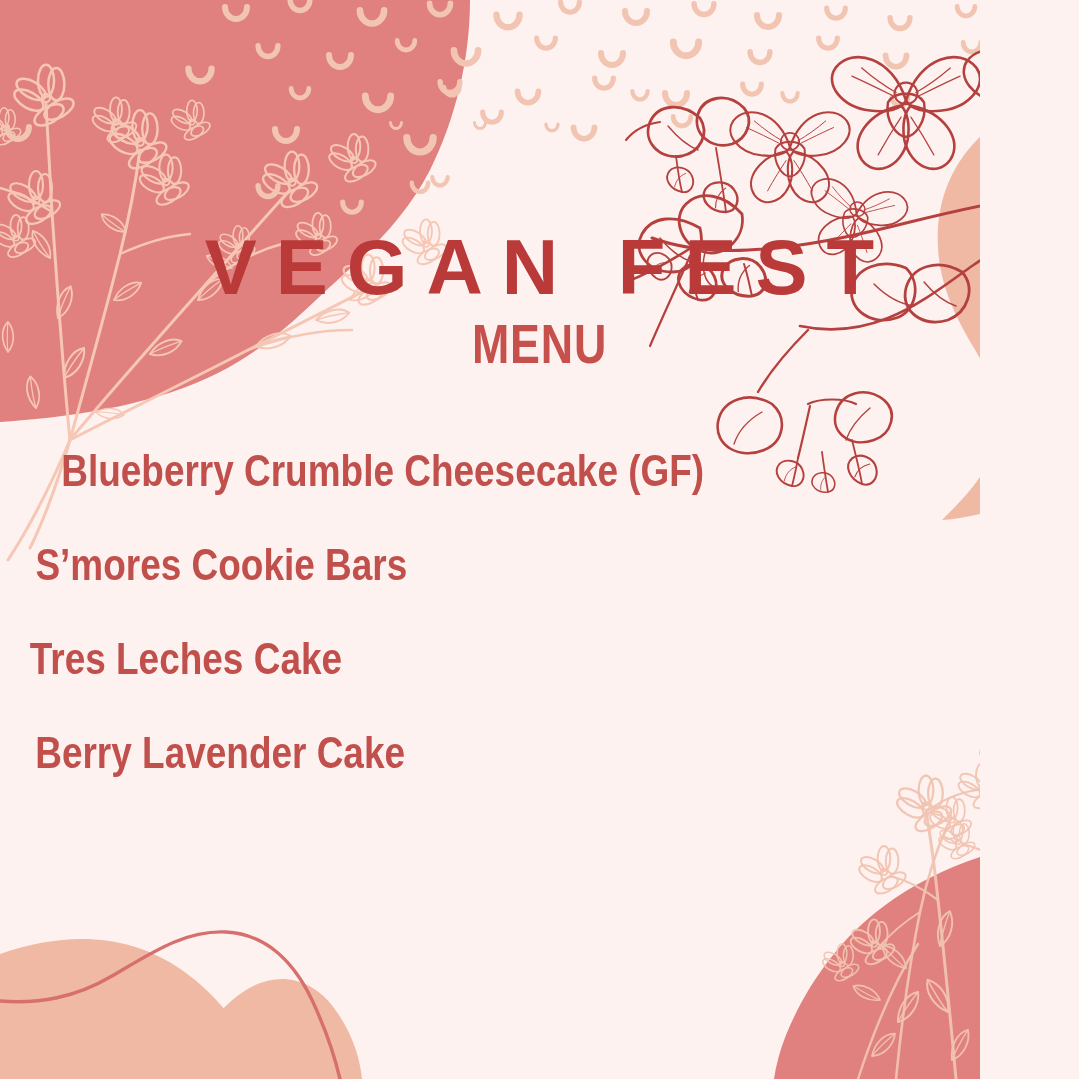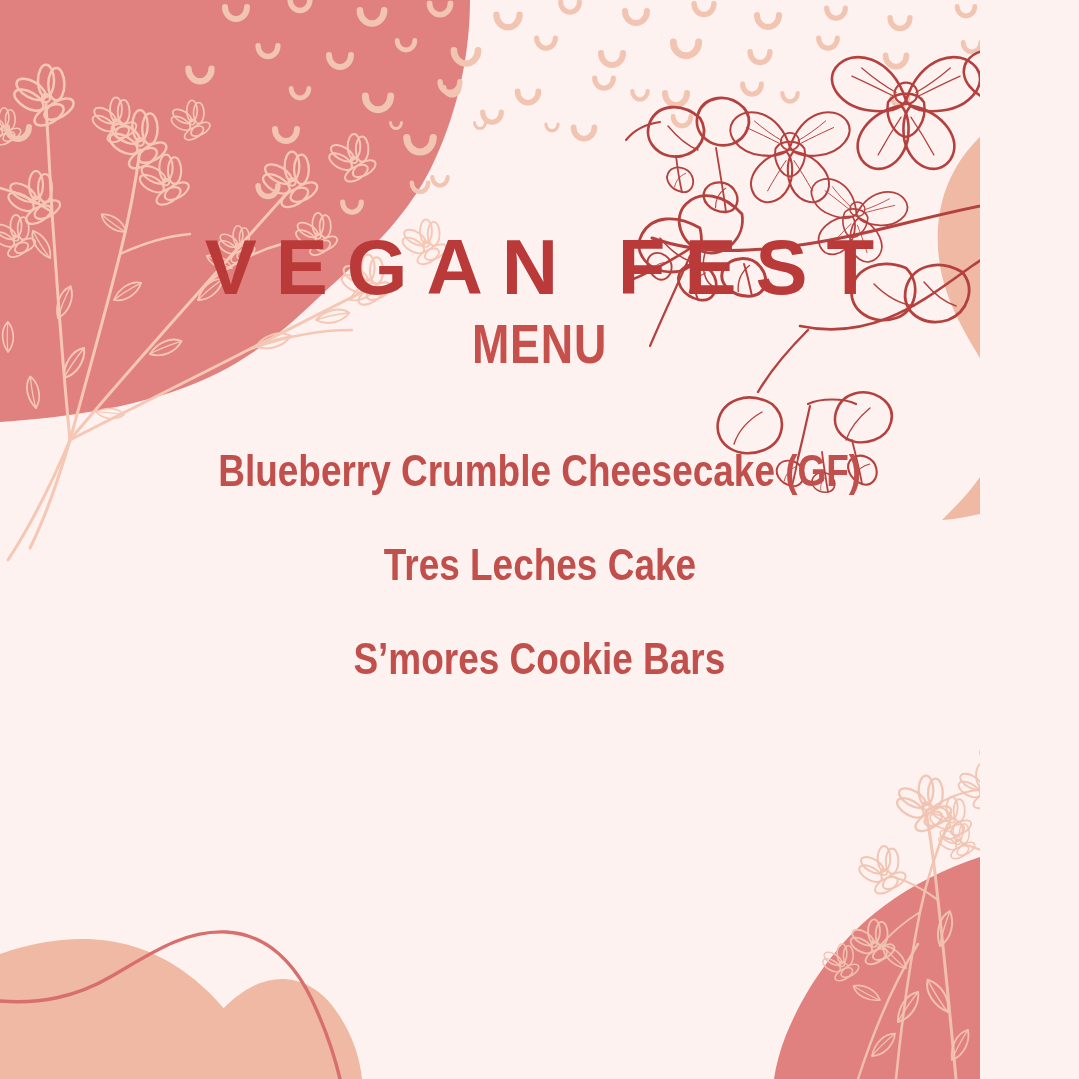--- a/index.html
+++ b/index.html
@@ -64,21 +64,20 @@
     top: 424px;
     left: 0;
     width: 1079px;
     list-style: none;
     margin: 0;
     padding: 0;
   }
   #menu-list li {
     height: 94px;
     line-height: 94px;
-    text-align: center;
     white-space: nowrap;
   }
   .menu-item-text {
     display: inline-block;
     font-family: "Liberation Sans Narrow", "Liberation Sans", sans-serif;
     font-weight: bold;
     font-size: 44px;
     letter-spacing: 0px;
     color: #c1504c;
     transform: scaleX(0.84);
@@ -436,21 +435,24 @@
     <div id="title-block">
       <span id="poster-title">VEGAN FEST</span>
       <span id="poster-subtitle">MENU</span>
     </div>
 
     <ul id="menu-list">
       <li>
         <span class="menu-item-text">Blueberry Crumble Cheesecake (GF)</span>
       </li>
       <li>
+        <span class="menu-item-text">S’mores Cookie Bars</span>
+      </li>
+      <li>
         <span class="menu-item-text">Tres Leches Cake</span>
       </li>
       <li>
-        <span class="menu-item-text">S’mores Cookie Bars</span>
+        <span class="menu-item-text">Berry Lavender Cake</span>
       </li>
     </ul>
 
   </div>
 </div>
 
 </body></html>

